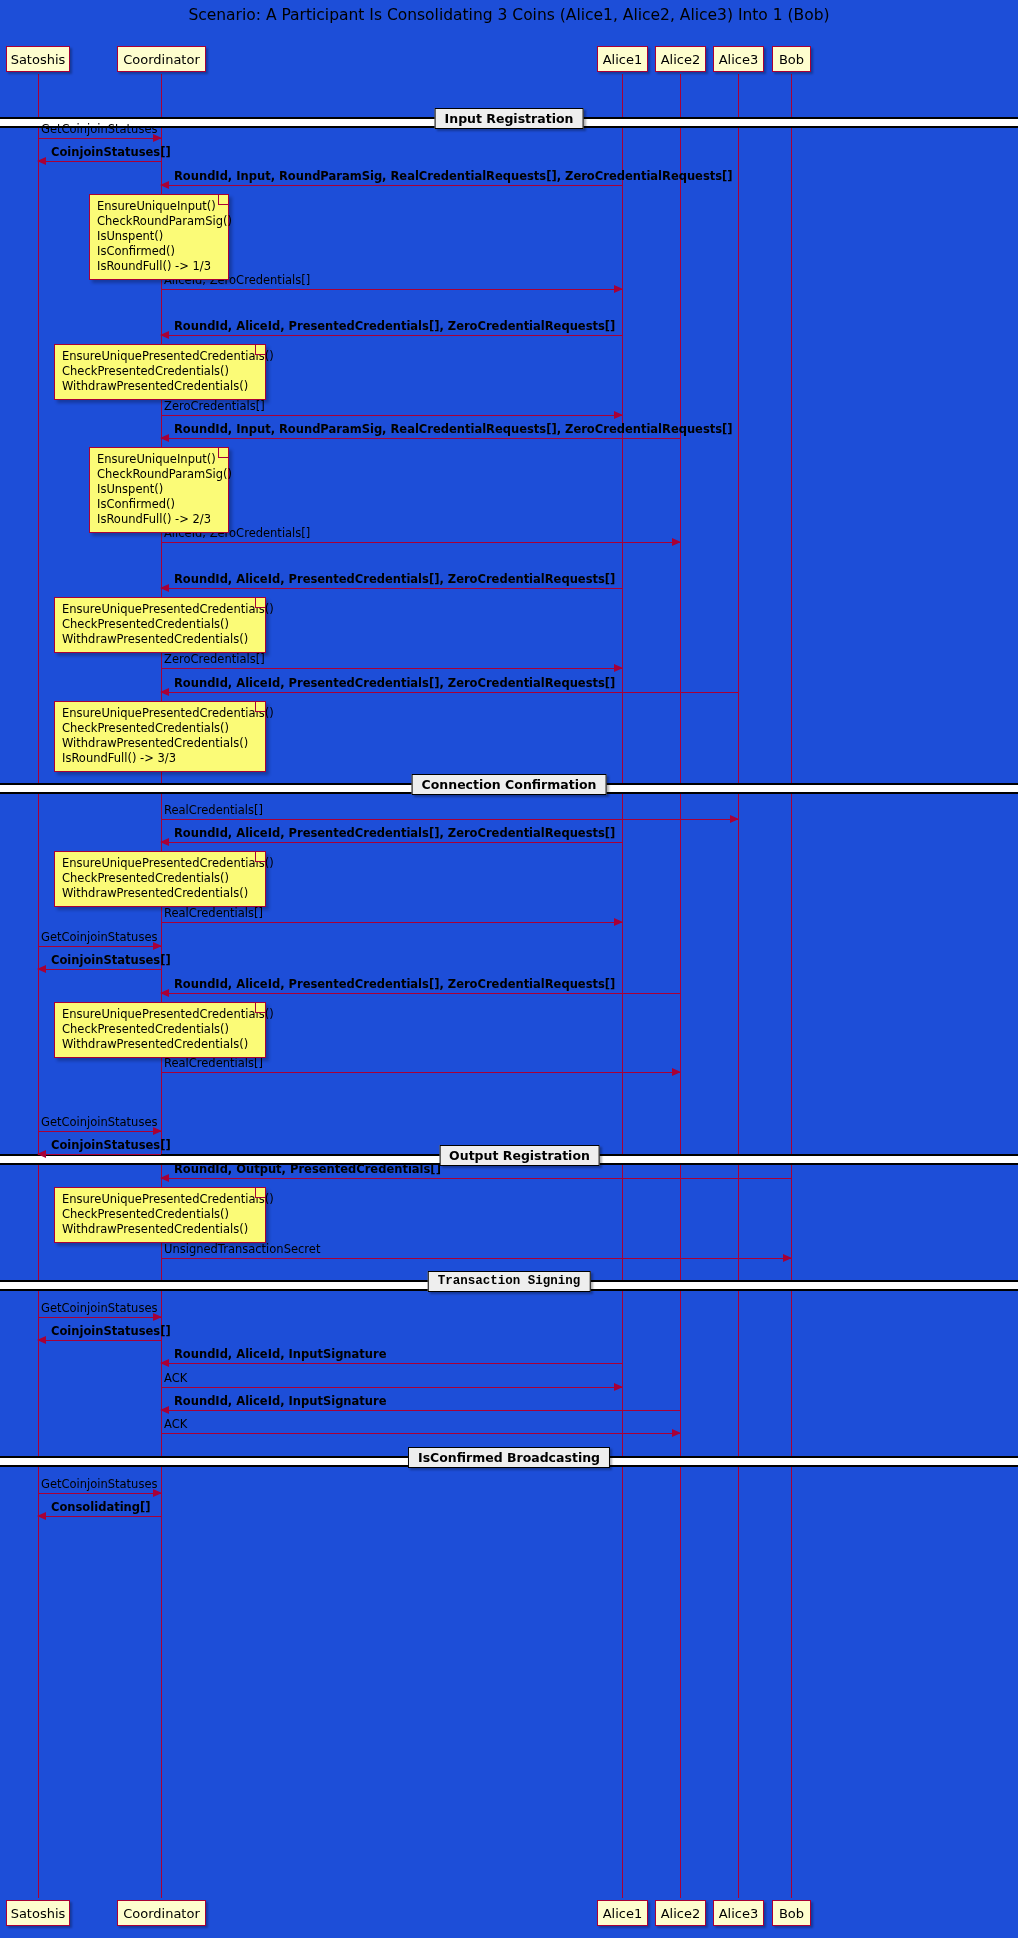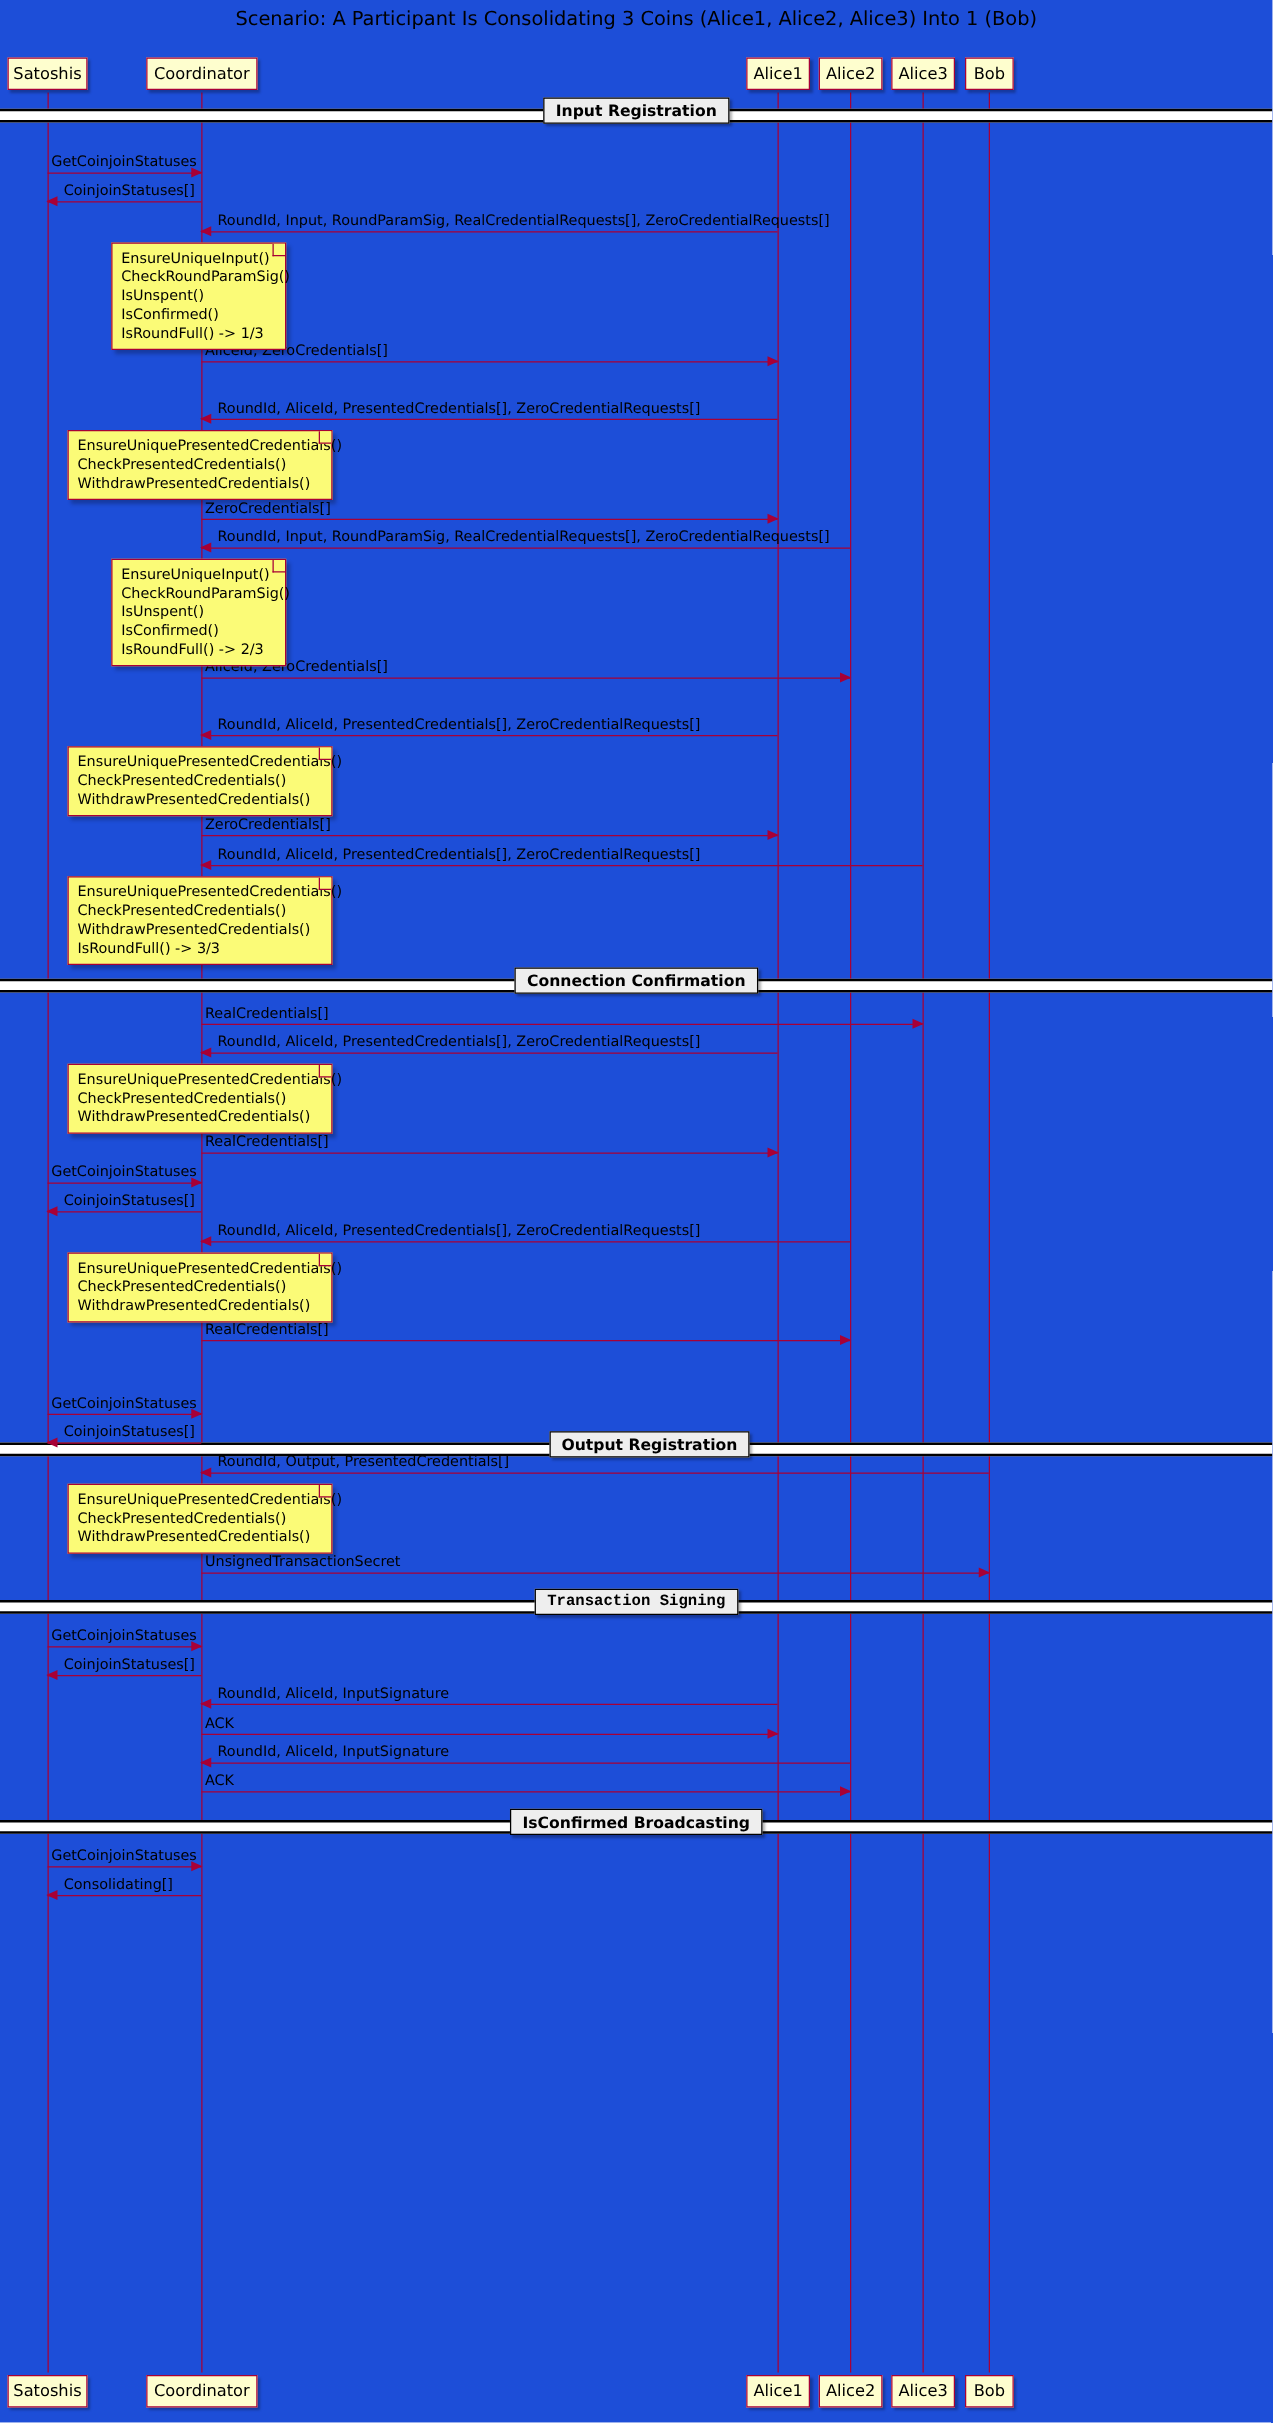--- a/index.html
+++ b/index.html
@@ -40,21 +40,21 @@
 
   
   .msg{position:absolute;height:1px;background:#A80036;}
   .msg .arrowhead{position:absolute;top:-4.5px;width:0;height:0;}
   .msg.to-right .arrowhead{right:-1px;border-top:4.5px solid transparent;border-bottom:4.5px solid transparent;border-left:9px solid #A80036;}
   .msg.to-left  .arrowhead{left:-1px; border-top:4.5px solid transparent;border-bottom:4.5px solid transparent;border-right:9px solid #A80036;}
   .msg .mlabel{
     position:absolute;bottom:3px;font-size:11.5px;color:#000;white-space:nowrap;
   }
   .msg.to-right .mlabel{left:3px;}
-  .msg.to-left  .mlabel{left:13px;}
+  .msg.to-left  .mlabel{left:13px;font-weight:bold;}
 
   
   .note{
     position:absolute;background:#FBFB77;border:1px solid #A80036;
     box-shadow:3px 3px 3px rgba(0,0,0,.25);
     font-size:11.5px;color:#000;line-height:15px;
     padding:4px 7px 5px 7px;box-sizing:border-box;white-space:nowrap;
   }
   .note .dogear{
     position:absolute;top:0;right:0;width:9px;height:9px;
@@ -69,21 +69,21 @@
   <div class="diagram-title">Scenario: A Participant Is Consolidating 3 Coins (Alice1, Alice2, Alice3) Into 1 (Bob)</div>
   <div id="lifelines">
       <div class="lifeline" style="left: 38px; top: 74px; height: 1824px;"></div>
       <div class="lifeline" style="left: 161px; top: 74px; height: 1824px;"></div>
       <div class="lifeline" style="left: 622px; top: 74px; height: 1824px;"></div>
       <div class="lifeline" style="left: 680px; top: 74px; height: 1824px;"></div>
       <div class="lifeline" style="left: 738px; top: 74px; height: 1824px;"></div>
       <div class="lifeline" style="left: 791px; top: 74px; height: 1824px;"></div>
     </div>
   <div id="dividers">
-      <div class="divider" style="top: 87px; text-align: center;">
+      <div class="divider" style="top: 117px; text-align: center;">
         <div class="bar"></div>
         <div class="label">Input Registration</div>
       </div>
       <div class="divider" style="top: 783px; text-align: right;">
         <div class="bar"></div>
         <div class="label">Connection Confirmation</div>
       </div>
       <div class="divider" style="top: 1154px; padding-left: 21px;">
         <div class="bar"></div>
         <div class="label">Output Registration</div>

